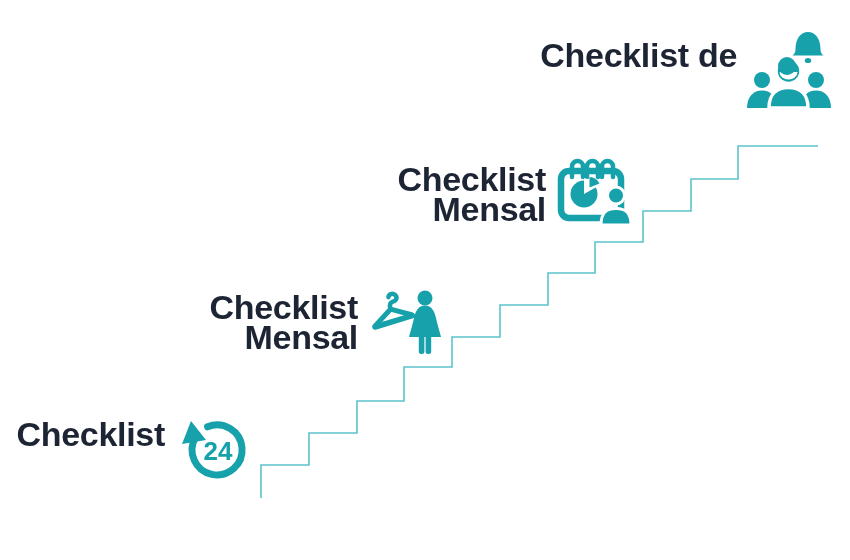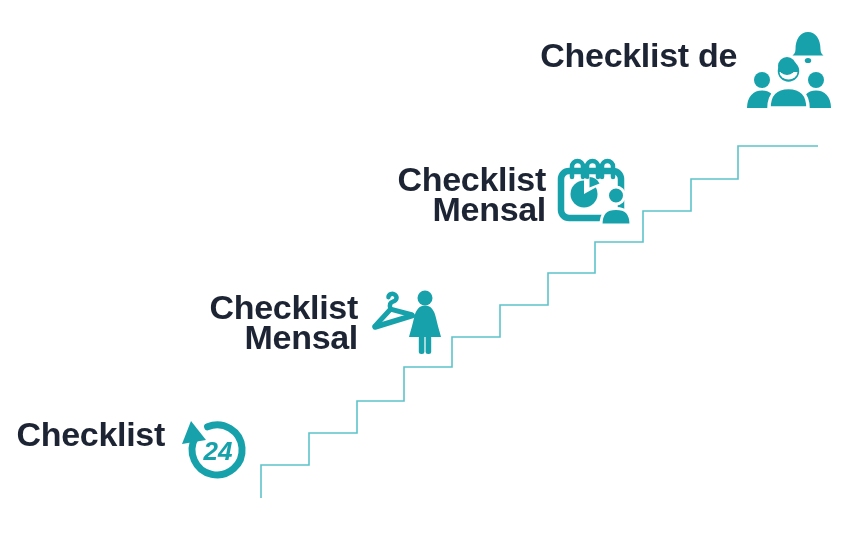--- a/index.html
+++ b/index.html
@@ -11,21 +11,21 @@
   .step-label {
     position:absolute; text-align:right; font-weight:700; font-size:34px;
     line-height:30px; color:var(--text-dark,#1d2433); letter-spacing:-0.3px;
     white-space:nowrap;
   }
   #label-diario      { top:419px; right:685px; }
   #label-semanal     { top:292px; right:492px; }
   #label-mensal      { top:164px; right:304px; }
   #label-emergencia  { top:40px;  right:113px; }
   .icon { position:absolute; color:var(--accent-teal,#17a2ab); }
-  #icon-diario     { left:180px; top:415px;font-style:italic; }
+  #icon-diario     { left:180px; top:415px; }
   #icon-semanal    { left:372px; top:285px; }
   #icon-mensal     { left:556px; top:157px; }
   #icon-emergencia { left:744px; top:28px;  }
   .badge-24-text { font-family:"Liberation Sans", sans-serif; font-weight:700; }
 </style>
 </head>
 <body>
 
 <div class="canvas">
 

